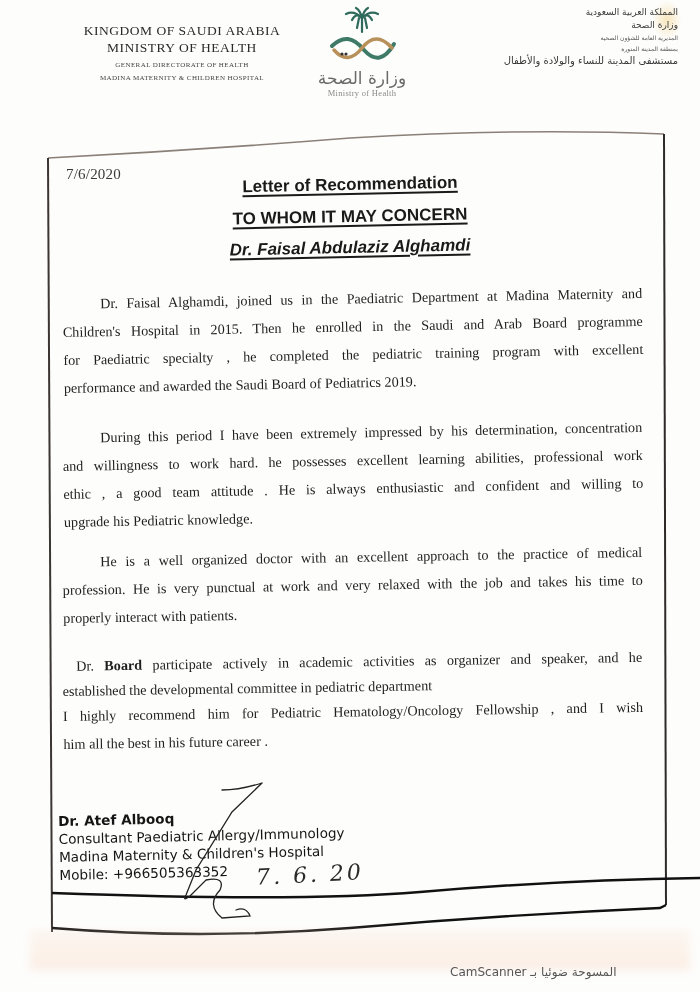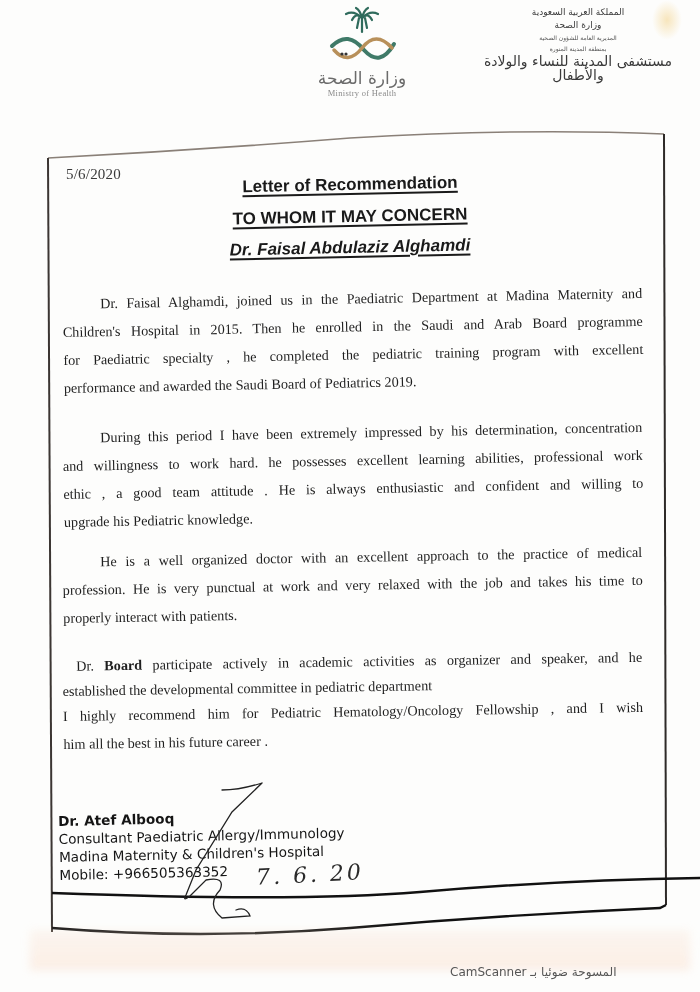--- a/index.html
+++ b/index.html
@@ -13,26 +13,26 @@
   .lh-left .l1 { font-size: 13.5px; letter-spacing: 0.5px; line-height: 17px; }
   .lh-left .l2 { font-size: 13.5px; letter-spacing: 0.5px; line-height: 17px; }
   .lh-left .l3 { font-size: 7px; letter-spacing: 0.4px; line-height: 13px; margin-top: 3px; color: #444; }
   .lh-left .l4 { font-size: 7px; letter-spacing: 0.4px; line-height: 13px; color: #444; }
 
   .logo { position: absolute; left: 312px; top: 6px; width: 100px; height: 105px; text-align: center; }
   .logo svg { display: block; margin: 0 auto; }
   .logo .ar { font-family: "DejaVu Sans", sans-serif; font-size: 17px; color: #6b6b6b; line-height: 20px; margin-top: 0px; }
   .logo .en { font-size: 8.5px; color: #8a8a8a; line-height: 10px; letter-spacing: 0.3px; }
 
-  .lh-right { position: absolute; left: 478px; top: 6px; width: 200px; text-align: center; direction: rtl; color: #3a3a3a; font-family: "DejaVu Sans", sans-serif; }
+  .lh-right { position: absolute; left: 478px; top: 6px; width: 200px; text-align: right; direction: rtl; color: #3a3a3a; font-family: "DejaVu Sans", sans-serif; }
   .lh-right .r1 { font-size: 9px; line-height: 13px; }
   .lh-right .r2 { font-size: 9px; line-height: 13px; }
   .lh-right .r3 { font-size: 6px; line-height: 11px; color: #555; }
   .lh-right .r4 { font-size: 6px; line-height: 11px; color: #555; }
-  .lh-right .r5 { font-size: 14px; line-height: 14px; }
+  .lh-right .r5 { font-size: 10px; line-height: 14px; }
   .stain { position: absolute; left: 652px; top: 0; width: 30px; height: 40px; background: radial-gradient(ellipse at center, rgba(240,200,110,0.45), rgba(255,255,255,0) 70%); }
 
   
   .frame-svg { position: absolute; left: 0; top: 0; }
 
   
   .date { position: absolute; left: 66px; top: 166px; font-size: 15px; color: #3a3a3a; letter-spacing: 0.2px; }
   .title { position: absolute; left: 0; width: 700px; text-align: center; font-family: "Liberation Sans", sans-serif; font-weight: bold; color: #1a1a1a; }
   .t1 { top: 175px; font-size: 17px; transform: rotate(-1.2deg); }
   .t2 { top: 207px; font-size: 17px; transform: rotate(-1.2deg); }
@@ -55,20 +55,26 @@
   .footer { position: absolute; left: 450px; top: 965px; font-family: "DejaVu Sans", sans-serif; font-size: 12px; color: #555; }
   .peach { position: absolute; left: 30px; top: 930px; width: 660px; height: 40px; background: linear-gradient(to bottom, rgba(250,225,205,0.25), rgba(250,220,200,0.45)); filter: blur(4px); }
 </style>
 </head>
 <body>
 
 <div class="page">
 
   <div class="stain"></div>
 
+  <div class="lh-left">
+    <div class="l1">KINGDOM OF SAUDI ARABIA</div>
+    <div class="l2">MINISTRY OF HEALTH</div>
+    <div class="l3">GENERAL DIRECTORATE OF HEALTH</div>
+    <div class="l4">MADINA MATERNITY &amp; CHILDREN HOSPITAL</div>
+  </div>
 
   <div class="logo">
     <svg width="76" height="62" viewBox="0 0 76 62">
 
       <g stroke="#2f6b5c" stroke-width="2.2" fill="none" stroke-linecap="round">
         <path d="M38 26 L38 10"></path>
         <path d="M38 12 Q30 4 22 8"></path>
         <path d="M38 12 Q46 4 54 8"></path>
         <path d="M38 12 Q32 6 28 14"></path>
         <path d="M38 12 Q44 6 48 14"></path>
@@ -98,21 +104,21 @@
   <svg class="frame-svg" width="700" height="992" viewBox="0 0 700 992">
     <path d="M48 158 Q200 150 350 138 Q520 128 664 134" stroke="#8a8078" stroke-width="1.6" fill="none"></path>
     <path d="M48 158 L52 932" stroke="#3c3633" stroke-width="2" fill="none"></path>
     <path d="M664 134 L666 905" stroke="#2e2a28" stroke-width="2" fill="none"></path>
     <path d="M52 893 Q300 902 420 892 Q560 880 700 878" stroke="#111" stroke-width="2.4" fill="none"></path>
     <path d="M52 928 Q200 940 350 928 Q500 915 660 908 L666 905" stroke="#111" stroke-width="2.4" fill="none"></path>
   </svg>
 
   <div class="peach"></div>
 
-  <div class="date">5/6/2020</div>
+  <div class="date">7/6/2020</div>
 
   <div class="title t1"><span>Letter of Recommendation</span></div>
   <div class="title t2"><span>TO WHOM IT MAY CONCERN</span></div>
   <div class="title t3"><span>Dr. Faisal Abdulaziz Alghamdi</span></div>
 
   <div class="para p1">
     <span class="just"><span class="ind"></span><span>Dr. Faisal Alghamdi,  joined us in the Paediatric Department at Madina Maternity and</span></span>
     <span class="just">Children's Hospital  in  2015. Then he enrolled in the Saudi and Arab Board programme</span>
     <span class="just">for Paediatric specialty , he completed the pediatric training program with excellent</span>
     <span class="ll">performance and awarded the Saudi Board of Pediatrics  2019.</span>

